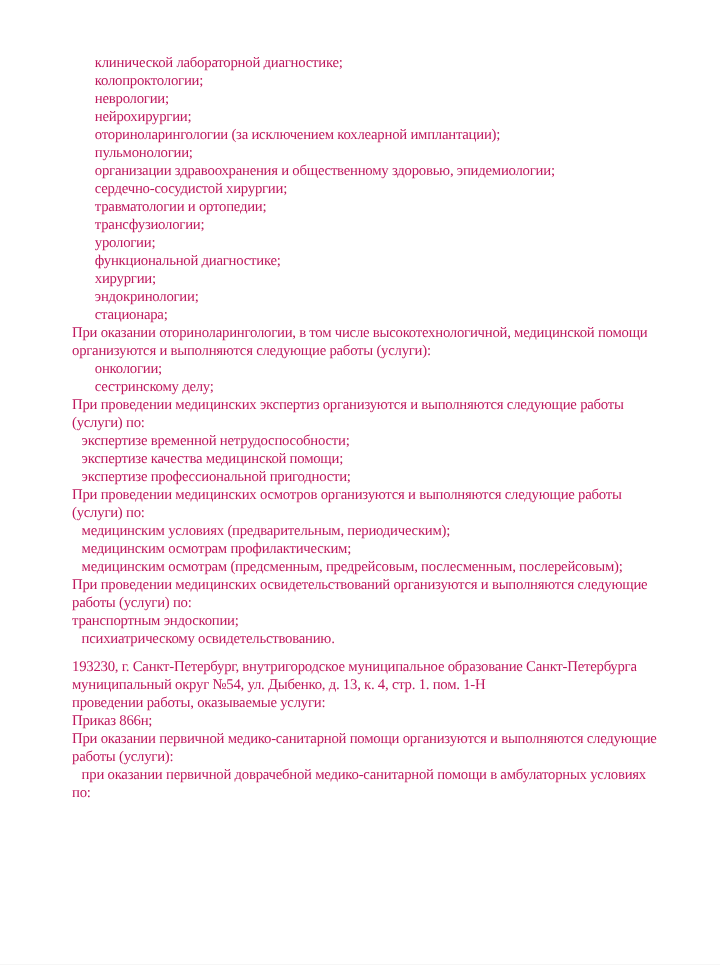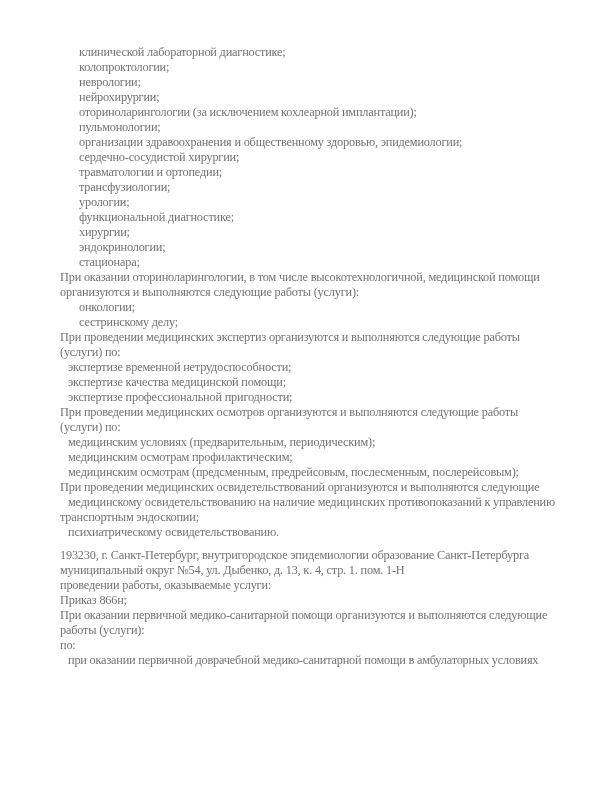--- a/index.html
+++ b/index.html
@@ -17,21 +17,21 @@
     top: 45px;
     left: 60px;
     right: 40px;
   }
   .line {
     height: 15px;
     line-height: 15px;
     font-size: 12.3px;
     letter-spacing: -0.2px;
     white-space: nowrap;
-    color: #737373;
+    color: #be185d;
   }
   .ind0 { padding-left: 0; }
   .ind1 { padding-left: 8px; }
   .ind2 { padding-left: 19px; }
   .spacer { height: 8px; }
 </style>
 </head>
 <body>
 
 <div class="page">
@@ -59,26 +59,26 @@
       <div class="line ind0">(услуги) по:</div>
       <div class="line ind1">экспертизе временной нетрудоспособности;</div>
       <div class="line ind1">экспертизе качества медицинской помощи;</div>
       <div class="line ind1">экспертизе профессиональной пригодности;</div>
       <div class="line ind0">При проведении медицинских осмотров организуются и выполняются следующие работы</div>
       <div class="line ind0">(услуги) по:</div>
       <div class="line ind1">медицинским условиях (предварительным, периодическим);</div>
       <div class="line ind1">медицинским осмотрам профилактическим;</div>
       <div class="line ind1">медицинским осмотрам (предсменным, предрейсовым, послесменным, послерейсовым);</div>
       <div class="line ind0">При проведении медицинских освидетельствований организуются и выполняются следующие</div>
-      <div class="line ind1">медицинскому освидетельствованию на наличие медицинских противопоказаний к управлению</div>
+      <div class="line ind0">работы (услуги) по:</div>
       <div class="line ind0">транспортным эндоскопии;</div>
       <div class="line ind1">психиатрическому освидетельствованию.</div>
       <div class="spacer"></div>
-      <div class="line ind0">193230, г. Санкт-Петербург, внутригородское эпидемиологии образование Санкт-Петербурга</div>
+      <div class="line ind0">193230, г. Санкт-Петербург, внутригородское муниципальное образование Санкт-Петербурга</div>
       <div class="line ind0">муниципальный округ №54, ул. Дыбенко, д. 13, к. 4, стр. 1. пом. 1-Н</div>
       <div class="line ind0">проведении работы, оказываемые услуги:</div>
       <div class="line ind0">Приказ 866н;</div>
       <div class="line ind0">При оказании первичной медико-санитарной помощи организуются и выполняются следующие</div>
       <div class="line ind0">работы (услуги):</div>
+      <div class="line ind1">при оказании первичной доврачебной медико-санитарной помощи в амбулаторных условиях</div>
       <div class="line ind0">по:</div>
-      <div class="line ind1">при оказании первичной доврачебной медико-санитарной помощи в амбулаторных условиях</div>
     </div>
 </div>
 
 </body></html>

